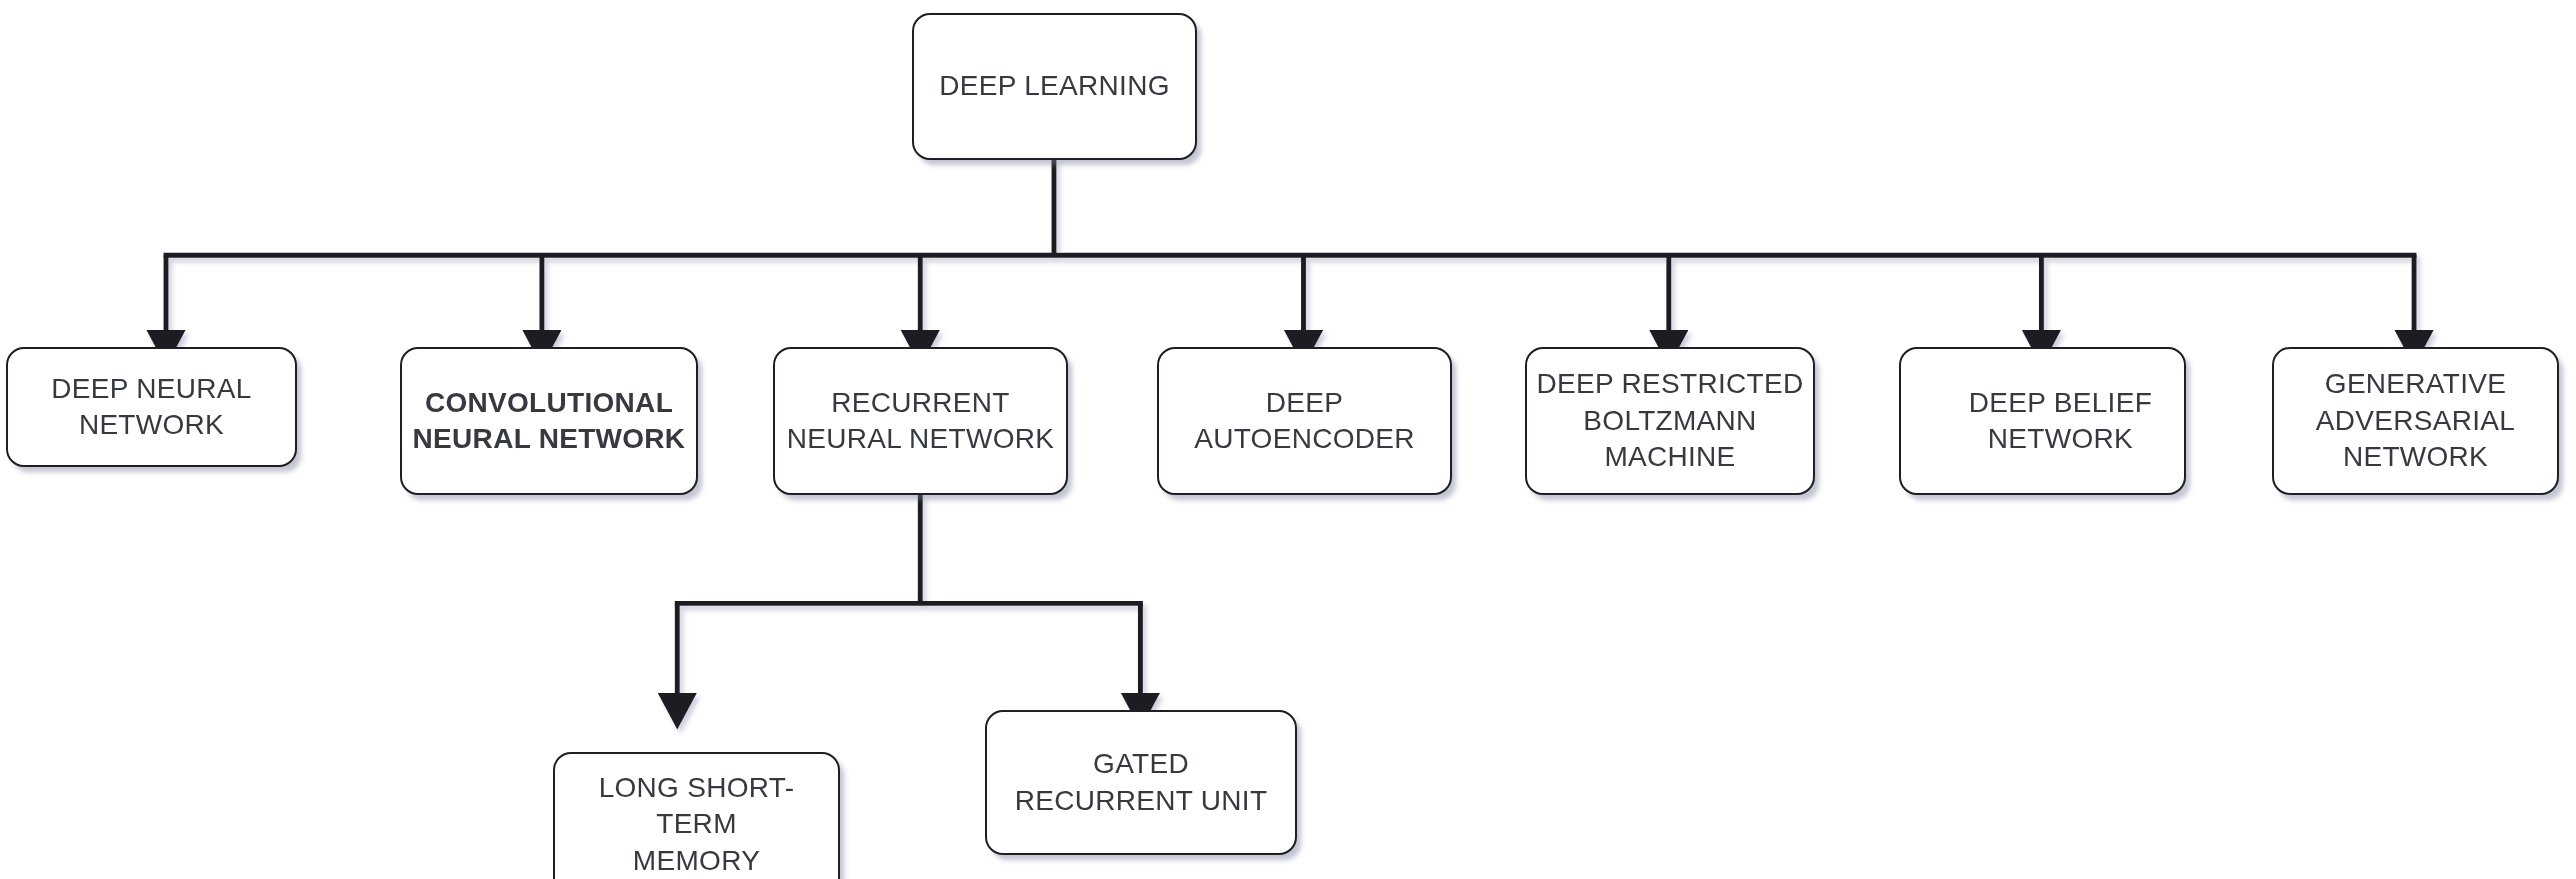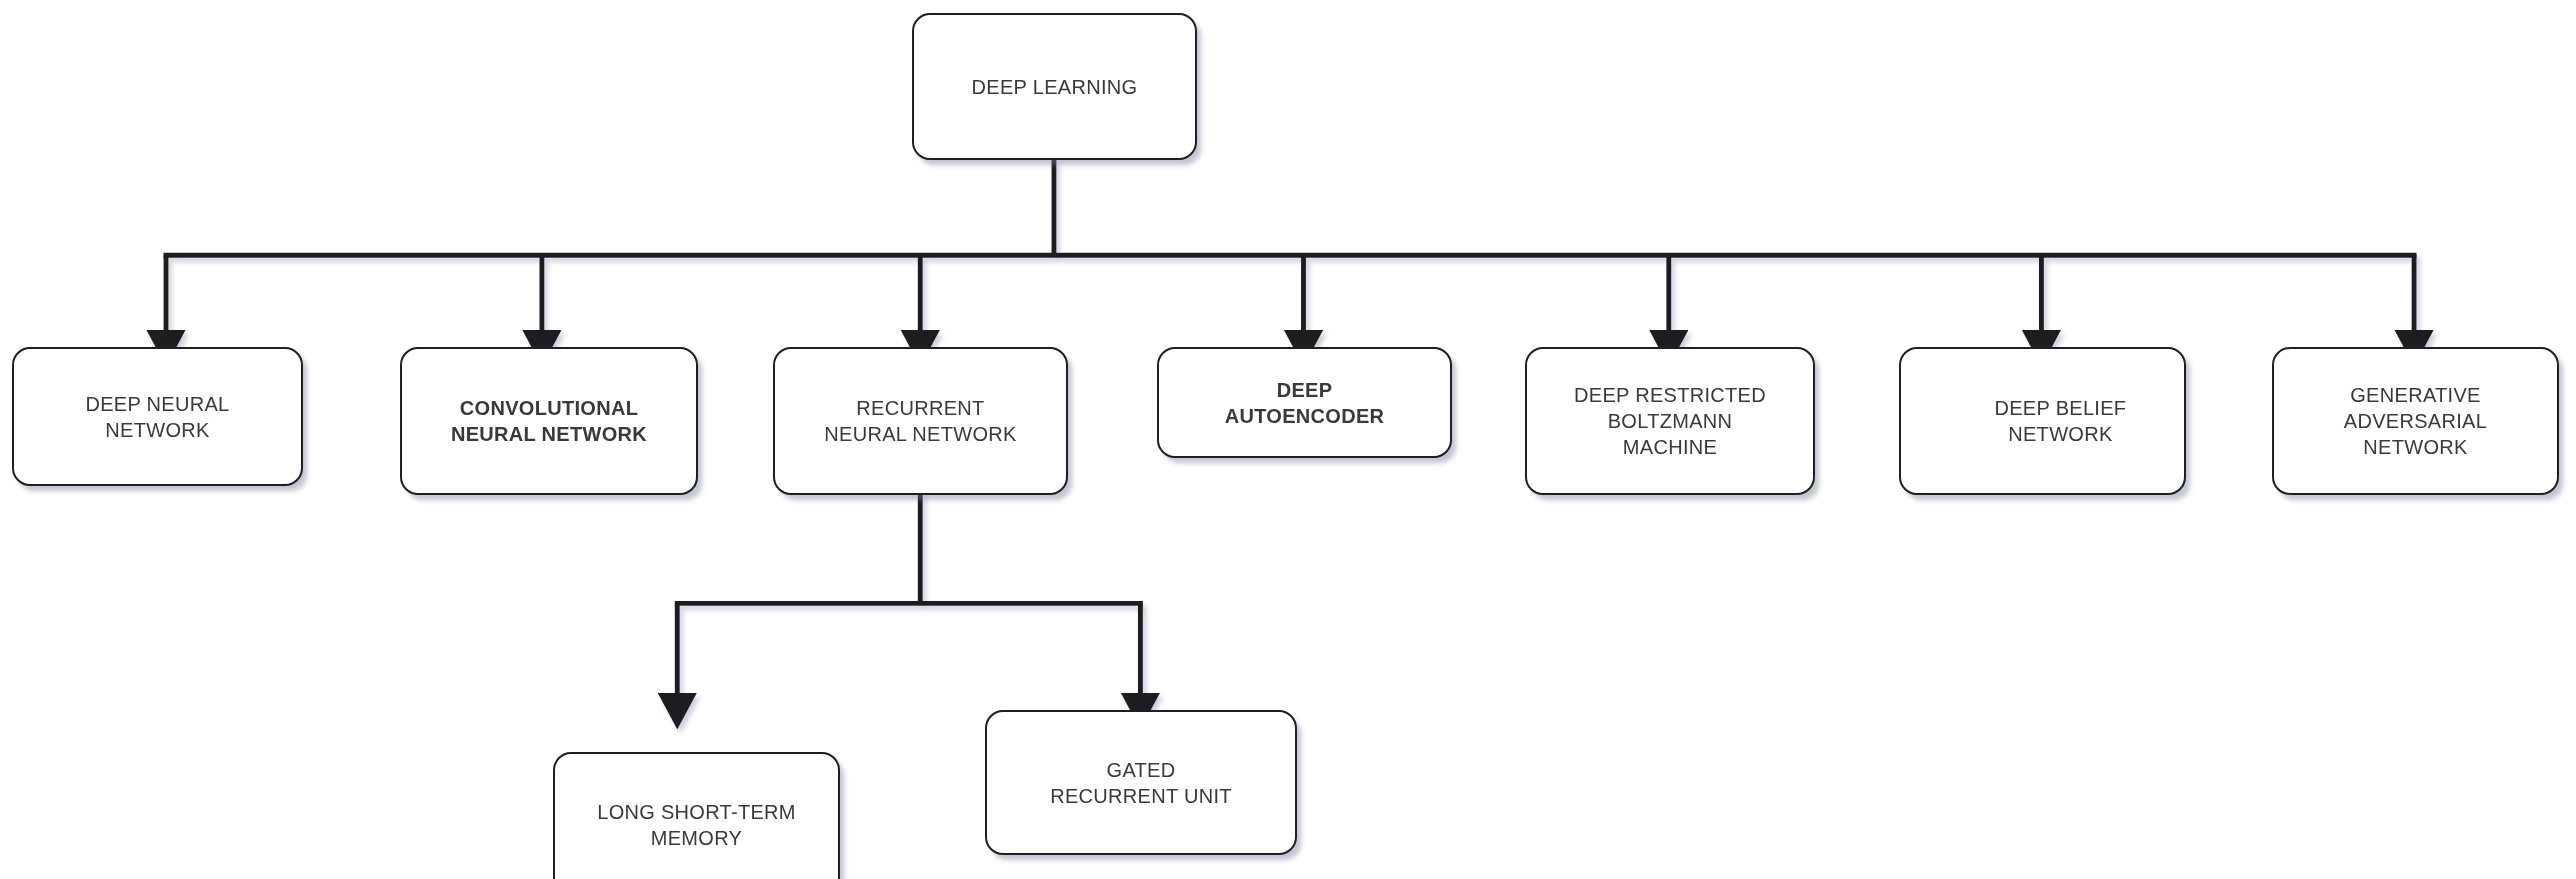--- a/index.html
+++ b/index.html
@@ -27,21 +27,21 @@
     position: absolute;
     box-sizing: border-box;
     background: #ffffff;
     border: 2.4px solid #1d1f24;
     border-radius: 18px;
     display: flex;
     align-items: center;
     justify-content: center;
     text-align: center;
     color: #36393f;
-    font-size: 20px;
+    font-size: 28px;
     line-height: 1.30;
     letter-spacing: 0.3px;
     box-shadow: 4.9px 5.7px 5.7px -1.6px rgba(120,125,150,0.45);
     white-space: pre-line;
     padding: 3.3px 8.2px;
   }
 </style>
 </head>
 <body>
 
@@ -73,27 +73,27 @@
 
       <line x1="1128" y1="607" x2="1128" y2="740"></line>
       <line x1="827" y1="740" x2="1401" y2="740"></line>
       <line x1="830" y1="740" x2="830" y2="863" marker-end="url(#arrowhead)"></line>
       <line x1="1398" y1="740" x2="1398" y2="863" marker-end="url(#arrowhead)"></line>
     </g>
   </svg>
 
   <div class="node" style="left:912px;top:13px;width:285px;height:147px;">DEEP LEARNING</div>
 
-  <div class="node" style="left:12px;top:347px;width:291px;height:139px;">DEEP NEURAL
+  <div class="node" style="left:6px;top:347px;width:291px;height:120px;">DEEP NEURAL
 NETWORK</div>
   <div class="node" style="left:400px;top:347px;width:298px;height:148px;font-weight:bold;">CONVOLUTIONAL
 NEURAL NETWORK</div>
   <div class="node" style="left:773px;top:347px;width:295px;height:148px;">RECURRENT
 NEURAL NETWORK</div>
-  <div class="node" style="left:1157px;top:347px;width:295px;height:111px;font-weight:bold;">DEEP
+  <div class="node" style="left:1157px;top:347px;width:295px;height:148px;">DEEP
 AUTOENCODER</div>
   <div class="node" style="left:1525px;top:347px;width:290px;height:148px;">DEEP RESTRICTED
 BOLTZMANN
 MACHINE</div>
   <div class="node" style="left:1899px;top:347px;width:287px;height:148px;padding-left:44px;">DEEP BELIEF
 NETWORK</div>
   <div class="node" style="left:2272px;top:347px;width:287px;height:148px;text-align:center;">GENERATIVE
 ADVERSARIAL
 NETWORK</div>
 

